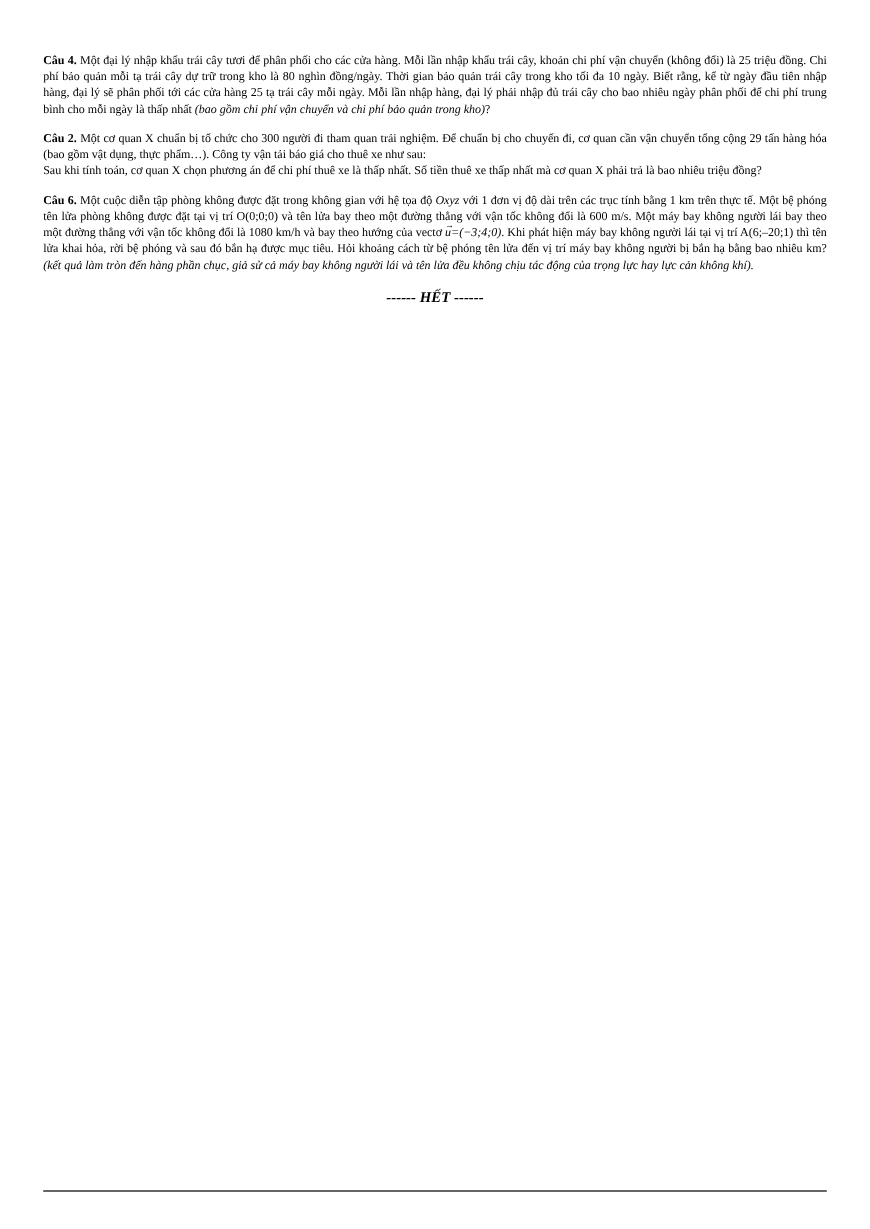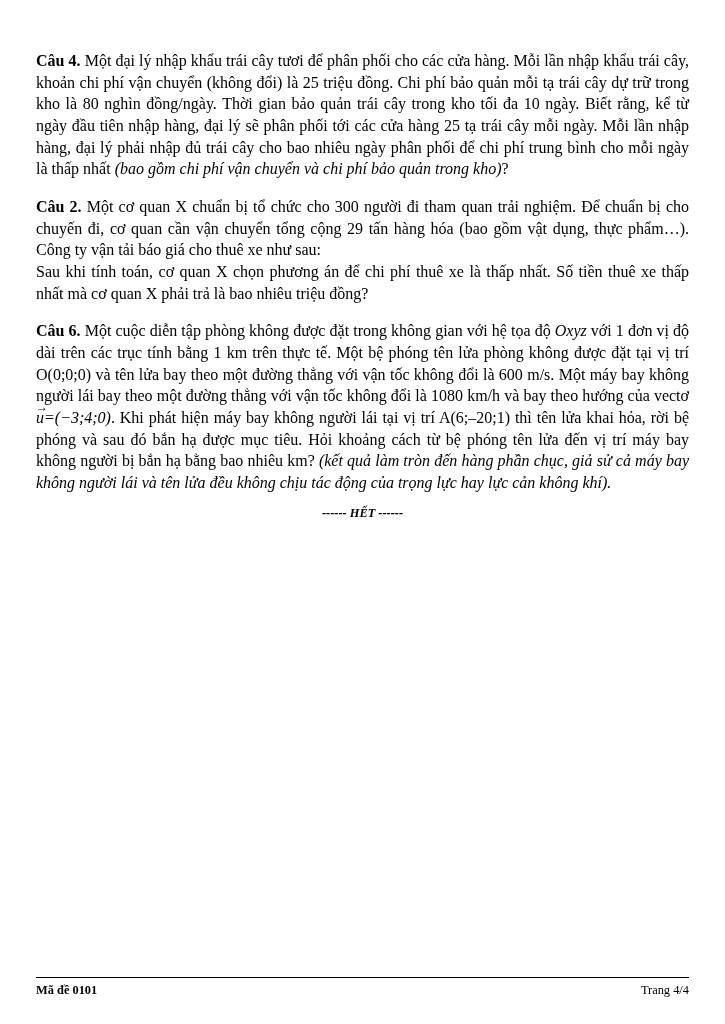--- a/index.html
+++ b/index.html
@@ -17,21 +17,21 @@
     position: relative;
     width: 725px;
     height: 1024px;
     box-sizing: border-box;
     padding: 34px 36px 0 36px;
   }
   .content {
     width: 653px;
   }
   .qblock {
-    font-size: 16px;
+    font-size: 10px;
     line-height: 1.355;
     text-align: justify;
     margin-bottom: 11px;
   }
   .qblock .lead {
     font-weight: bold;
   }
   .ital {
     font-style: italic;
   }
@@ -98,18 +98,14 @@
 
     <p class="qblock">
       <span class="lead">Câu 6.</span><span> Một cuộc diễn tập phòng không được đặt trong không gian với hệ tọa độ </span><span class="mathi">Oxyz</span><span> với 1 đơn vị độ dài trên các trục tính bằng 1 km trên thực tế. Một bệ phóng tên lửa phòng không được đặt tại vị trí O(0;0;0) và tên lửa bay theo một đường thẳng với vận tốc không đổi là 600 m/s. Một máy bay không người lái bay theo một đường thẳng với vận tốc không đổi là 1080 km/h và bay theo hướng của vectơ </span><span class="vecwrap"><span class="arrow">→</span><span>u</span></span><span class="mathi">=(−3;4;0)</span><span>. Khi phát hiện máy bay không người lái tại vị trí A(6;–20;1) thì tên lửa khai hỏa, rời bệ phóng và sau đó bắn hạ được mục tiêu. Hỏi khoảng cách từ bệ phóng tên lửa đến vị trí máy bay không người bị bắn hạ bằng bao nhiêu km? </span><span class="ital">(kết quả làm tròn đến hàng phần chục, giả sử cả máy bay không người lái và tên lửa đều không chịu tác động của trọng lực hay lực cản không khí)</span><span class="ital">.</span>
     </p>
 
     <p class="end-line">------ HẾT ------</p>
   </div>
 
   <div class="footer">
     <div class="footer-rule"></div>
-    <div class="footer-row">
-      <span class="left">Mã đề 0101</span>
-      <span class="right">Trang 4/4</span>
-    </div>
   </div>
 </div>
 
 </body></html>

